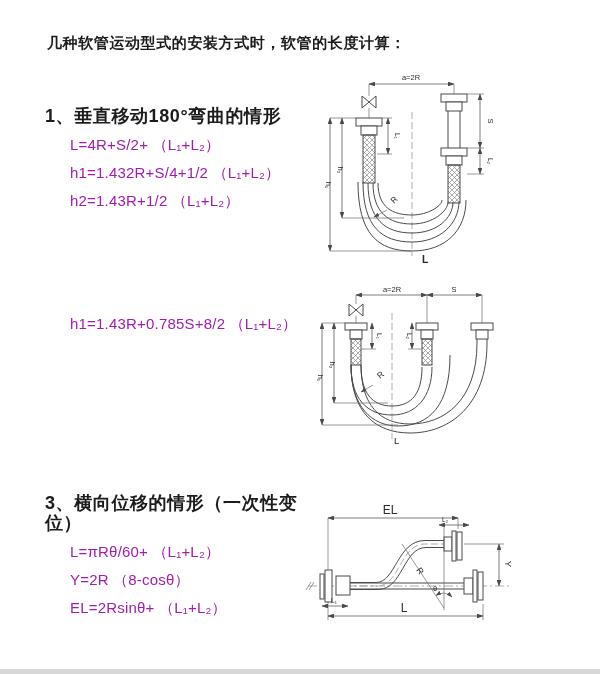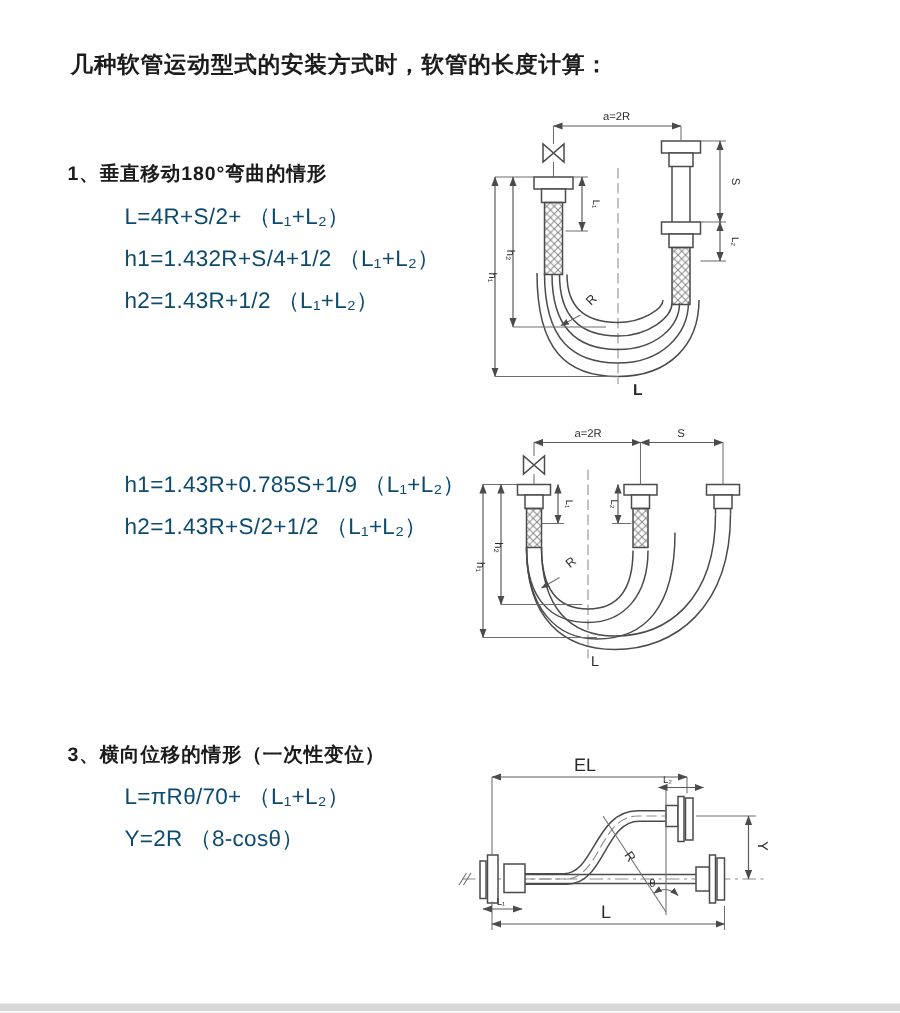--- a/index.html
+++ b/index.html
@@ -3,22 +3,22 @@
 <meta charset="utf-8">
 <style>
   html,body{margin:0;padding:0;background:#e9e9e9;}
   .page{
     position:relative;width:600px;height:675px;background:#ffffff;
     font-family:"Liberation Sans","DejaVu Sans",sans-serif;color:#1c1c1c;
     overflow:hidden;box-sizing:border-box;
   }
   .title{position:absolute;left:35px;top:22px;margin:12px;font-size:15px;font-weight:600;letter-spacing:.6px;}
   .sec{position:absolute;left:45px;width:280px;}
-  .sec-heading{font-size:13px;font-weight:600;letter-spacing:.6px;line-height:20px;}
-  .formula{font-size:15px;letter-spacing:.2px;margin-left:38px;margin-top:9px;line-height:19px;color:#0c4a6e;}
+  .sec-heading{font-size:18px;font-weight:600;letter-spacing:.6px;line-height:20px;}
+  .formula{font-size:15px;letter-spacing:.2px;margin-left:25px;margin-top:9px;line-height:19px;color:#a21caf;}
   .diag{position:absolute;}
   .bottom-strip{position:absolute;left:0;right:0;bottom:1px;height:5px;background:#d7d7d7;}
   
   svg text{fill:#2a2a2a;font-family:"Liberation Sans","DejaVu Sans",sans-serif;}
   .ln{fill:none;stroke:#4b4b4b;stroke-width:1;}
   .lnw{fill:#ffffff;stroke:#4b4b4b;stroke-width:1;}
   .hatchr{fill:url(#hatch);stroke:#4b4b4b;stroke-width:1;}
   .thin{fill:none;stroke:#6e6e6e;stroke-width:.7;}
   .dim{fill:none;stroke:#5a5a5a;stroke-width:.8;}
   .cl{fill:none;stroke:#8c8c8c;stroke-width:.7;stroke-dasharray:7 3;}
@@ -113,22 +113,21 @@
       <text x="26" y="100" class="t7" text-anchor="middle" transform="rotate(90 26 100)">h₂</text>
     </g>
     <g>
       <text x="82" y="134" class="t8" transform="rotate(-45 82 134)">R</text>
       <line x1="75" y1="140" x2="62" y2="147" class="thin" marker-end="url(#ah)"></line>
     </g>
     <text x="110" y="193" class="t10">L</text>
   </svg>
 
   <section class="sec" style="top:305px">
-    <div class="formula">h1=1.43R+0.785S+1/9 （L₁+L₂）</div>
-    <div class="formula">h2=1.43R+S/2+1/2 （L₁+L₂）</div>
+    <div class="formula">h1=1.43R+0.785S+8/2 （L₁+L₂）</div>
   </section>
 
   <svg class="diag" style="left:308px;top:283px" width="292" height="180" viewBox="0 0 292 180">
     <g>
       <line x1="84" y1="30" x2="84" y2="156" class="cl"></line>
     </g>
     <g>
       <path class="ln" d="M 43 82 C 43 130 68 150 102 150 C 142 150 179 122 179 60"></path>
       <path class="ln" d="M 53 82 C 53 122 72 141 102 141 C 136 141 169 118 169 60"></path>
       <path class="ln" d="M 43 82 C 43 124 64 143 90 143 C 122 143 142 122 142 72"></path>
@@ -183,22 +182,23 @@
     </g>
     <g>
       <text x="72" y="96" class="t8" transform="rotate(-40 72 96)">R</text>
       <line x1="65" y1="102" x2="53" y2="109" class="thin" marker-end="url(#ah)"></line>
     </g>
     <text x="86" y="161" class="t9">L</text>
   </svg>
 
   <section class="sec" style="top:493px">
     <div class="sec-heading">3、横向位移的情形（一次性变位）</div>
-    <div class="formula">L=πRθ/70+ （L₁+L₂）</div>
+    <div class="formula">L=πRθ/60+ （L₁+L₂）</div>
     <div class="formula">Y=2R （8-cosθ）</div>
+    <div class="formula">EL=2Rsinθ+ （L₁+L₂）</div>
   </section>
 
   <svg class="diag" style="left:298px;top:498px" width="302" height="162" viewBox="0 0 302 162">
     <g>
       <line x1="10" y1="88" x2="212" y2="88" class="cl2"></line>
       <path d="M 8 92 L 13 84 M 11 92 L 16 84" class="thin"></path>
     </g>
     <g>
       <line x1="52" y1="85" x2="166" y2="85" class="ln"></line>
       <line x1="52" y1="91" x2="166" y2="91" class="ln"></line>

